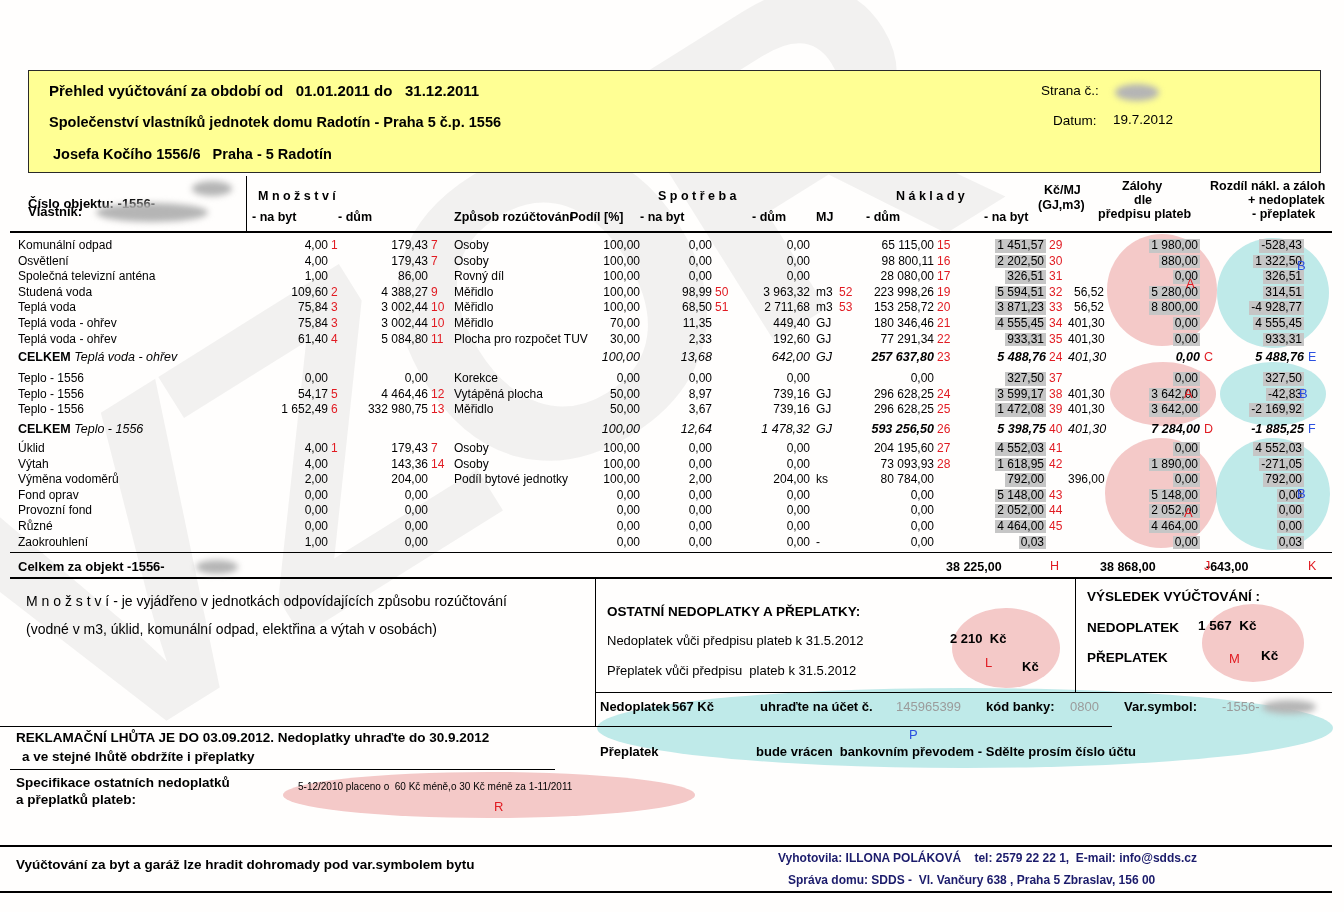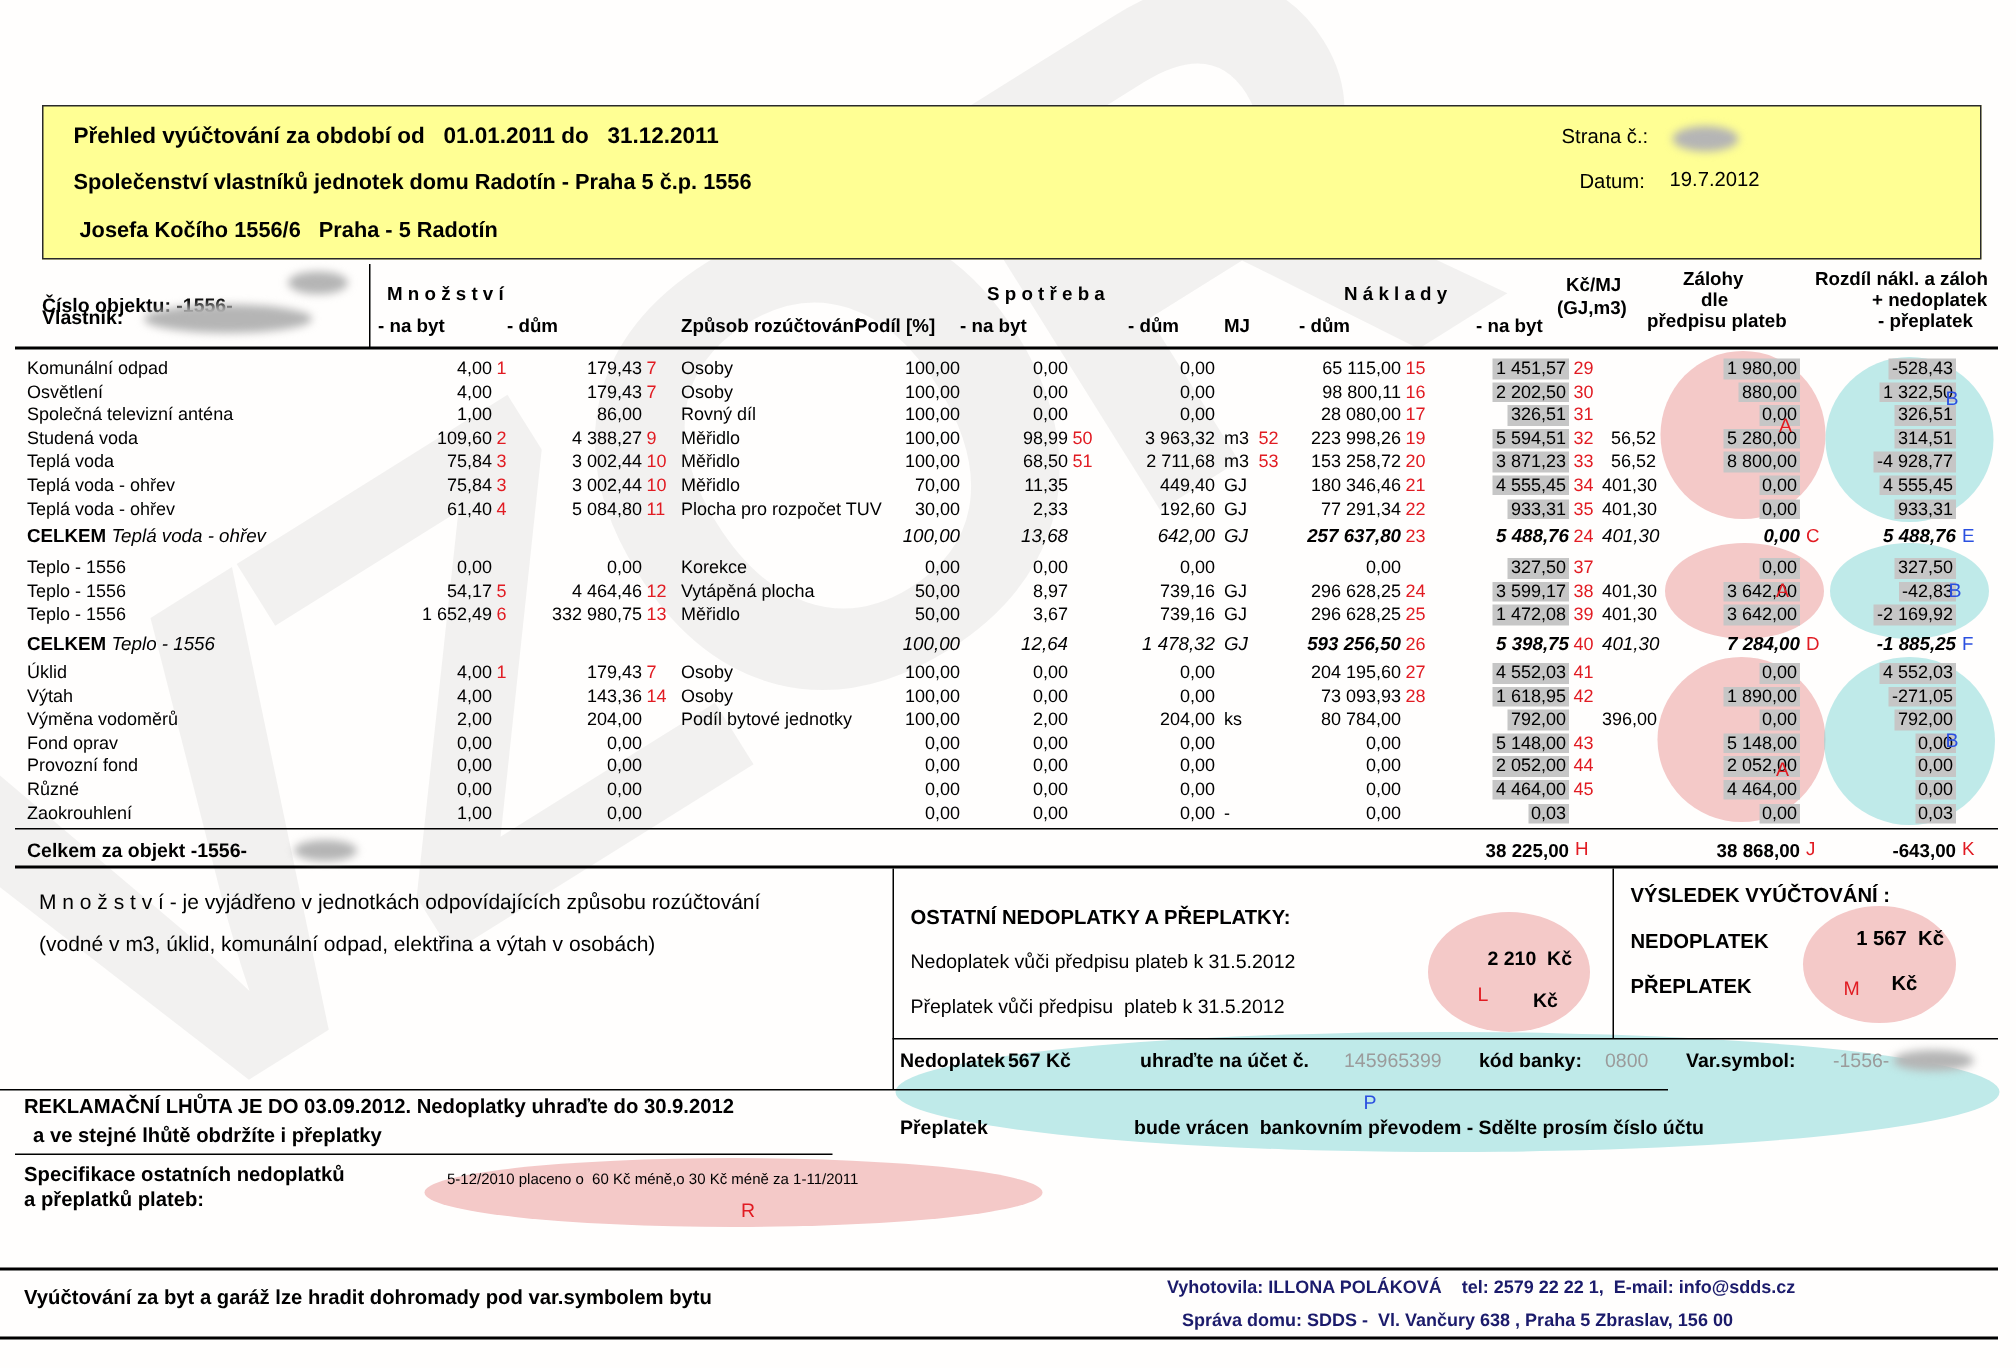--- a/index.html
+++ b/index.html
@@ -53,21 +53,21 @@
   #mk-p{left:909px;top:727px}#mk-r{left:494px;top:799px}
   #mk-h{left:1050px;top:559px}#mk-j{left:1204px;top:559px}#mk-k{left:1308px;top:559px}
   .mk13{font-size:12.5px;}
   
   .t14{font-size:14px;}
   .t135{font-size:13.5px;}
   .t13{font-size:13px;}
   .t125{font-size:10px;}
   .gray{color:#9b9b9b;}
   .navy{color:#1b1b6b;}
-  .right{text-align:right;}
+  .right{}
 </style>
 </head>
 <body>
 
 <div class="page">
 
   <div class="watermark">VZOR</div>
 
   <div class="header-box">
     <div class="hb1 pre">Přehled vyúčtování za období od   01.01.2011 do   31.12.2011</div>

